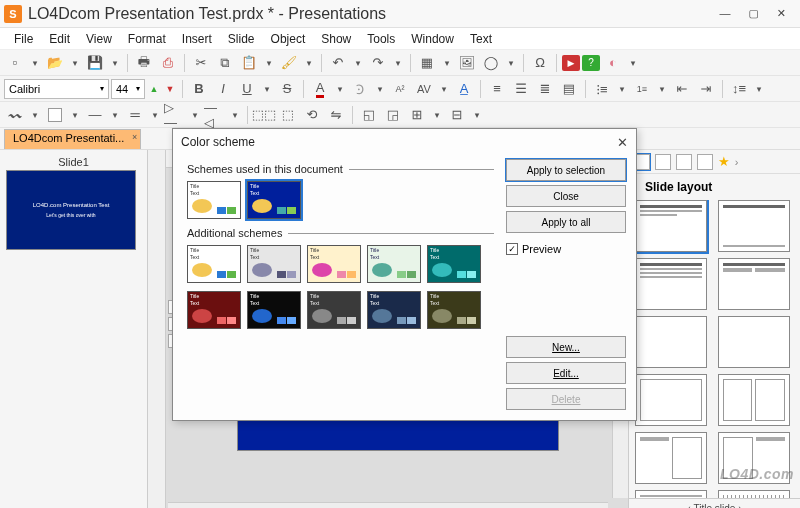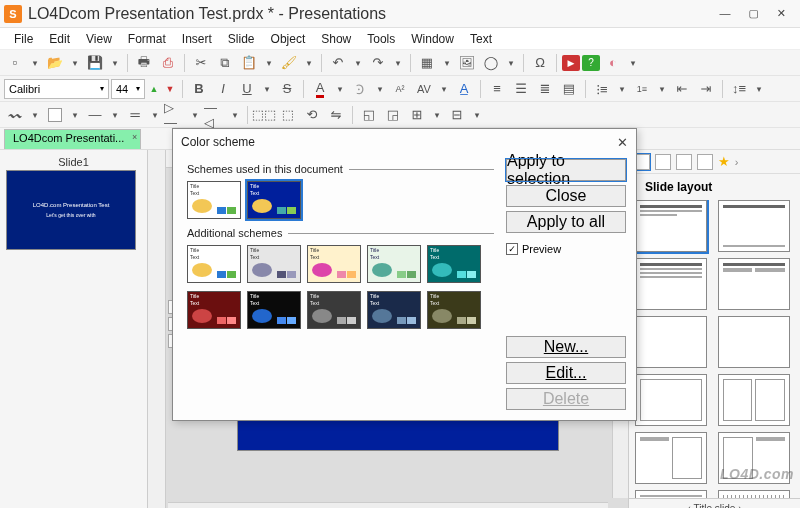--- a/index.html
+++ b/index.html
@@ -19,21 +19,21 @@
 .toolbar { height: 26px; background: #f5f5f5; border-bottom: 1px solid #e4e4e4; display: flex; align-items: center; padding: 0 4px; gap: 2px; }
 .tbtn { width: 22px; height: 22px; display: flex; align-items: center; justify-content: center; color: #555; border-radius: 2px; font-size: 13px; }
 .tbtn.small { width: 14px; font-size: 9px; }
 .tsep { width: 1px; height: 18px; background: #ccc; margin: 0 3px; }
 .swatch { width: 14px; height: 14px; border: 1px solid #999; }
 .font-combo { width: 105px; height: 20px; border: 1px solid #bbb; background: #fff; display: flex; align-items: center; padding: 0 4px; font-size: 11px; }
 .size-combo { width: 34px; height: 20px; border: 1px solid #bbb; background: #fff; display: flex; align-items: center; padding: 0 4px; font-size: 11px; }
 
 
 .doctabs { height: 22px; background: #f5f5f5; border-bottom: 1px solid #ddd; display: flex; align-items: flex-end; padding-left: 4px; }
-.doctab { height: 20px; background: #86efac; border: 1px solid #bbb; border-bottom: none; padding: 2px 16px 2px 8px; font-size: 11px; position: relative; }
+.doctab { height: 20px; background: #fdba74; border: 1px solid #bbb; border-bottom: none; padding: 2px 16px 2px 8px; font-size: 11px; position: relative; }
 .doctab .x { position: absolute; right: 3px; top: 2px; font-size: 9px; color: #555; }
 
 
 .main { display: flex; height: 368px; }
 .sidepanel { width: 148px; background: #f5f5f5; border-right: 1px solid #ccc; display: flex; flex-direction: column; }
 .sidetabs { display: flex; border-bottom: 1px solid #bbb; background: #eee; }
 .sidetab { padding: 3px 10px; font-size: 11px; border: 1px solid #bbb; border-bottom: none; background: #fff; margin-right: -1px; }
 .sidetab.inactive { background: #eee; }
 .thumb-area { flex: 1; padding: 6px; }
 .thumb-label { text-align: center; font-size: 11px; color: #333; margin-bottom: 2px; }
@@ -74,21 +74,21 @@
 .group-label { font-size: 11px; color: #222; display: flex; align-items: center; gap: 6px; margin: 4px 0 6px; }
 .group-label .line { flex: 1; height: 1px; background: #999; }
 .scheme-row { display: flex; gap: 6px; margin-bottom: 8px; }
 .scheme { width: 54px; height: 38px; border: 1px solid #555; background: #fff; position: relative; padding: 2px; }
 .scheme.selected { outline: 2px solid #2a7ad4; }
 .scheme .tiny { font-size: 5px; color: inherit; line-height: 1; }
 .scheme .chip { position: absolute; width: 20px; height: 14px; border-radius: 50%; bottom: 5px; left: 4px; }
 .scheme .sw { position: absolute; width: 9px; height: 7px; bottom: 4px; }
 .scheme .sw1 { right: 14px; }
 .scheme .sw2 { right: 4px; }
-.dlg-btn { height: 22px; border: 1px solid #999; background: #eee; font-size: 16px; display: flex; align-items: center; justify-content: center; cursor: default; }
+.dlg-btn { height: 22px; border: 1px solid #999; background: #eee; font-size: 10px; display: flex; align-items: center; justify-content: center; cursor: default; }
 .dlg-btn.primary { outline: 1px solid #2a7ad4; }
 .dlg-btn.disabled { color: #aaa; text-decoration: underline; }
 .chk { display: flex; align-items: center; gap: 4px; font-size: 11px; margin-top: 6px; }
 .chkbox { width: 12px; height: 12px; border: 1px solid #666; display: flex; align-items: center; justify-content: center; font-size: 9px; background:#fff; }
 .spacer { flex: 1; }
 </style>
 </head>
 <body>
 
 <div class="titlebar">

